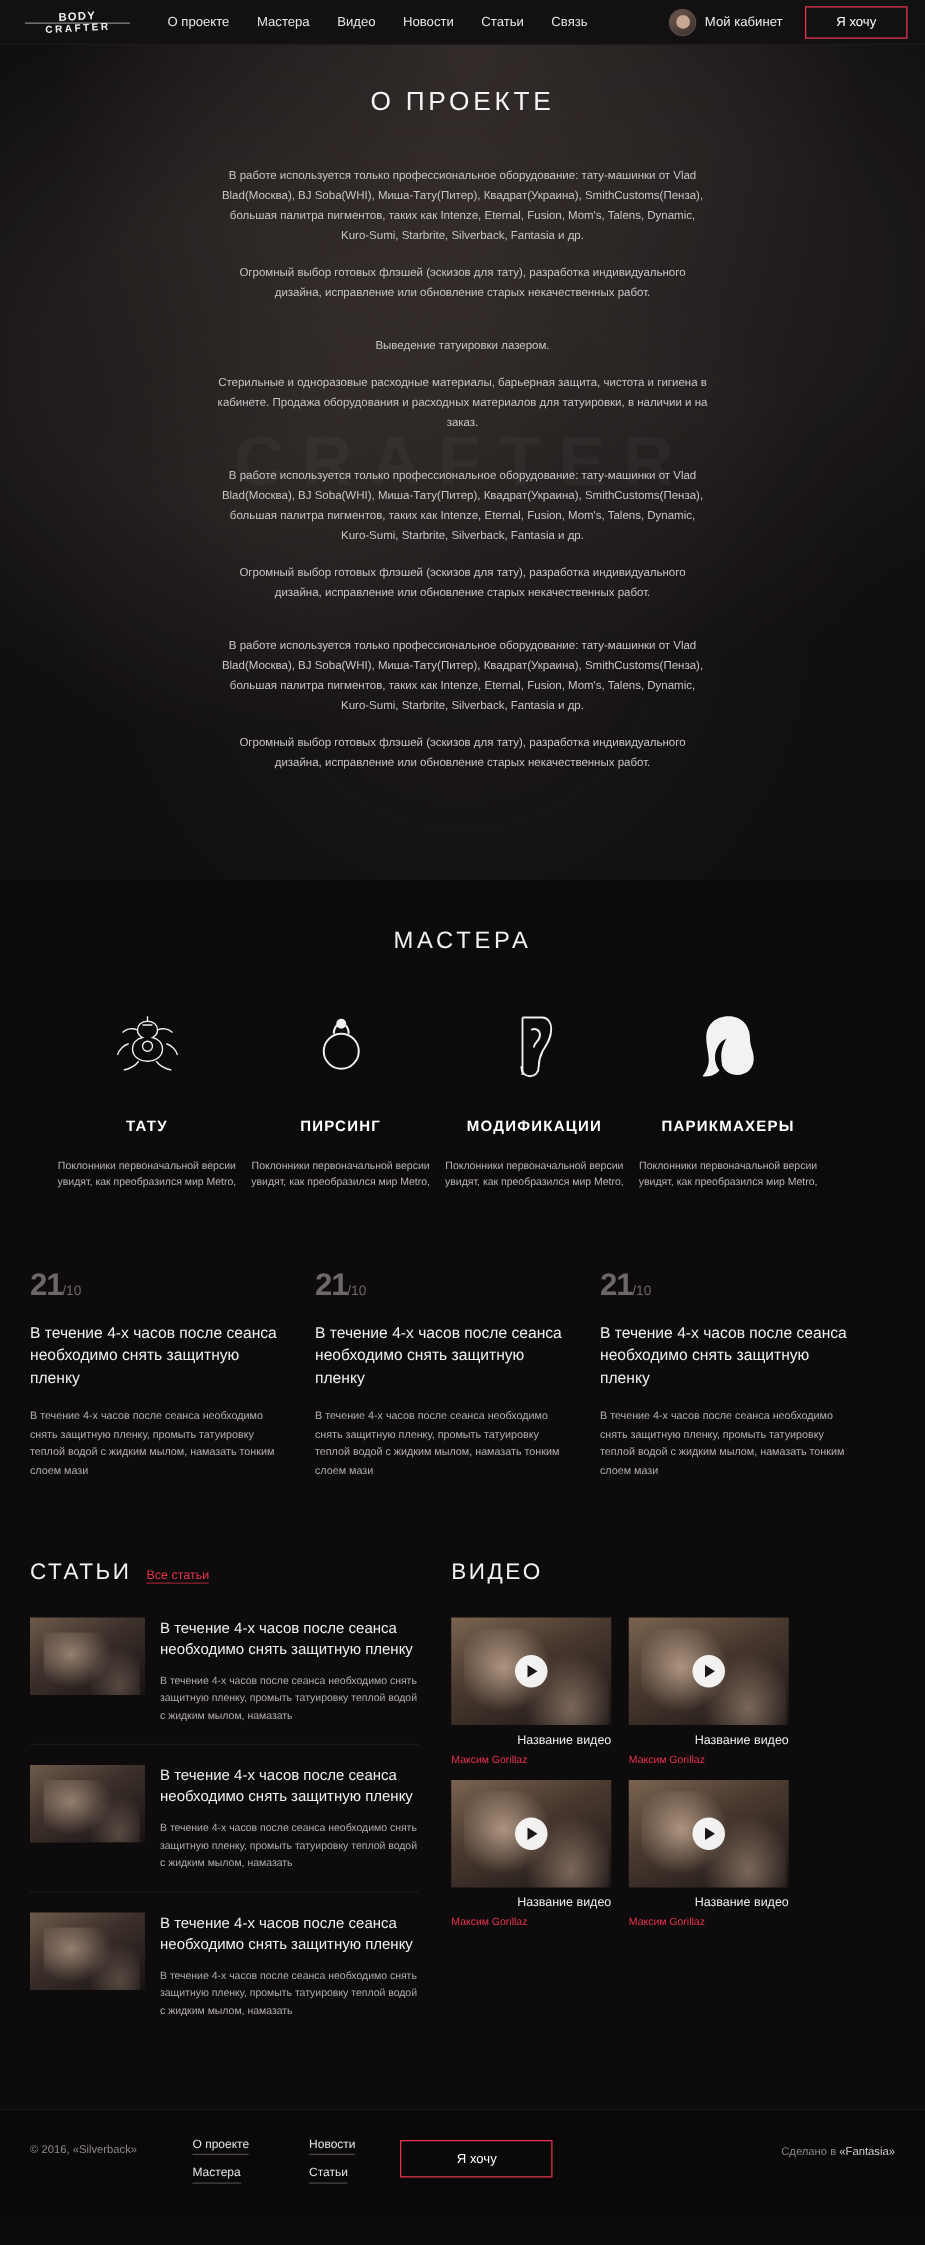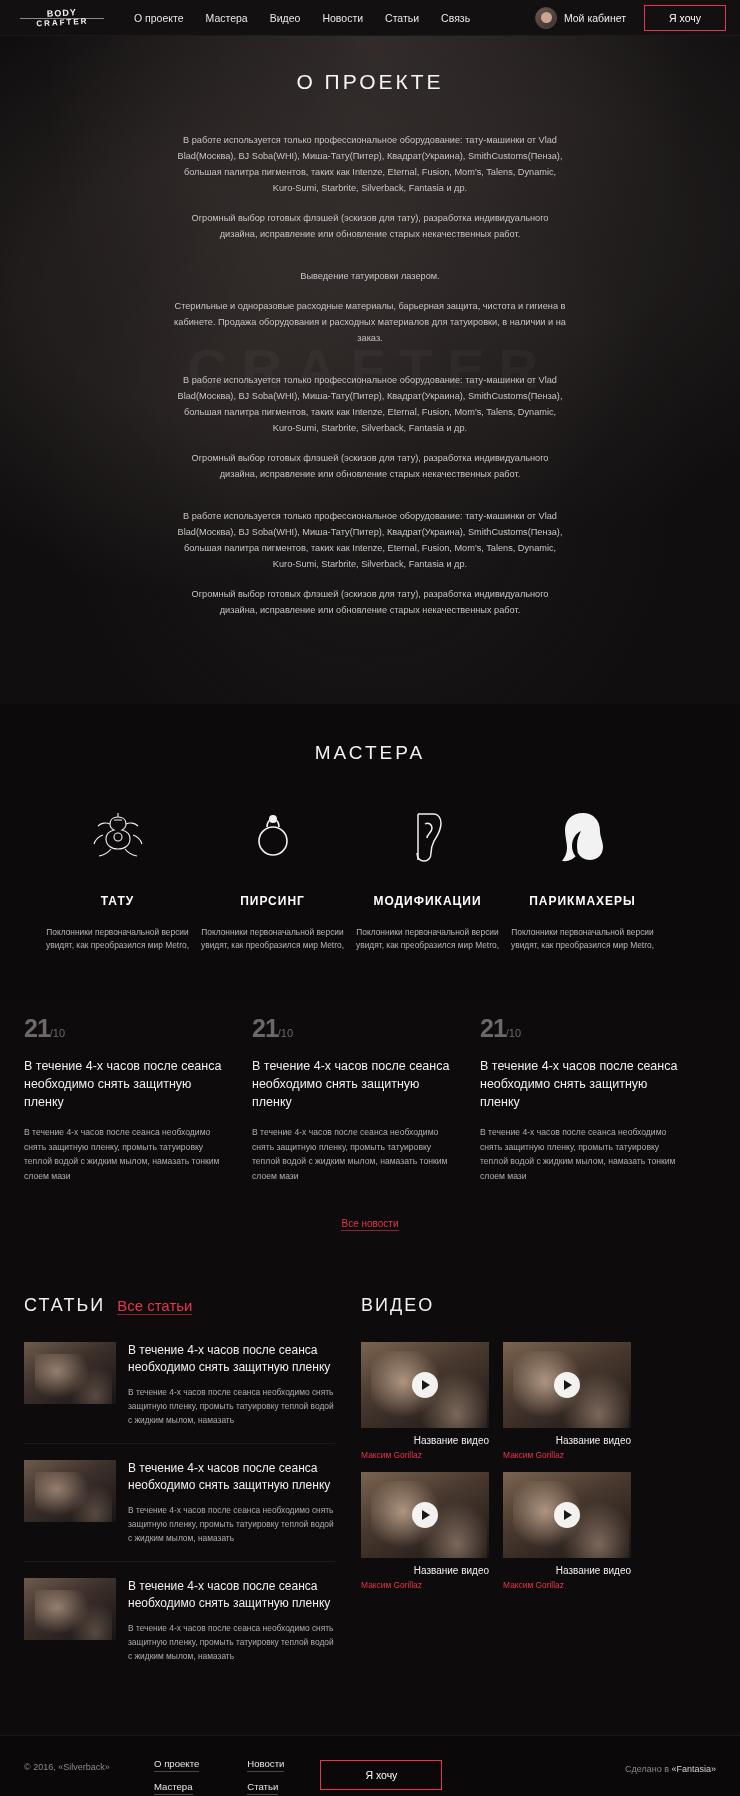--- a/index.html
+++ b/index.html
@@ -241,21 +241,21 @@
     margin-bottom: 26px;
   }
   .sec-head h2 {
     font-size: 18px;
     letter-spacing: 2px;
     color: #f2f2f2;
     font-weight: normal;
   }
   .sec-head a {
     color: #e8344e;
-    font-size: 15px;
+    font-size: 10px;
     text-decoration: none;
     border-bottom: 1px solid rgba(232,52,78,.6);
   }
   .article {
     display: flex;
     gap: 12px;
     padding-bottom: 16px;
     margin-bottom: 16px;
     border-bottom: 1px solid #1d1a1b;
   }
@@ -518,23 +518,20 @@
 
     <div class="news-item">
       <div class="news-date">
         <span class="news-day">21</span><span class="news-month">/10</span>
       </div>
       <div class="news-title">В течение 4-х часов после сеанса необходимо снять защитную пленку</div>
       <div class="news-text">В течение 4-х часов после сеанса необходимо снять защитную пленку, промыть татуировку теплой водой с жидким мылом, намазать тонким слоем мази</div>
     </div>
 
   </div>
-  <div class="news-more">
-    <a href="#">Все новости</a>
-  </div>
 </section>
 
 <section class="lower">
 
   <div class="articles">
     <div class="sec-head">
       <h2>СТАТЬИ</h2>
       <a href="#">Все статьи</a>
     </div>
 

